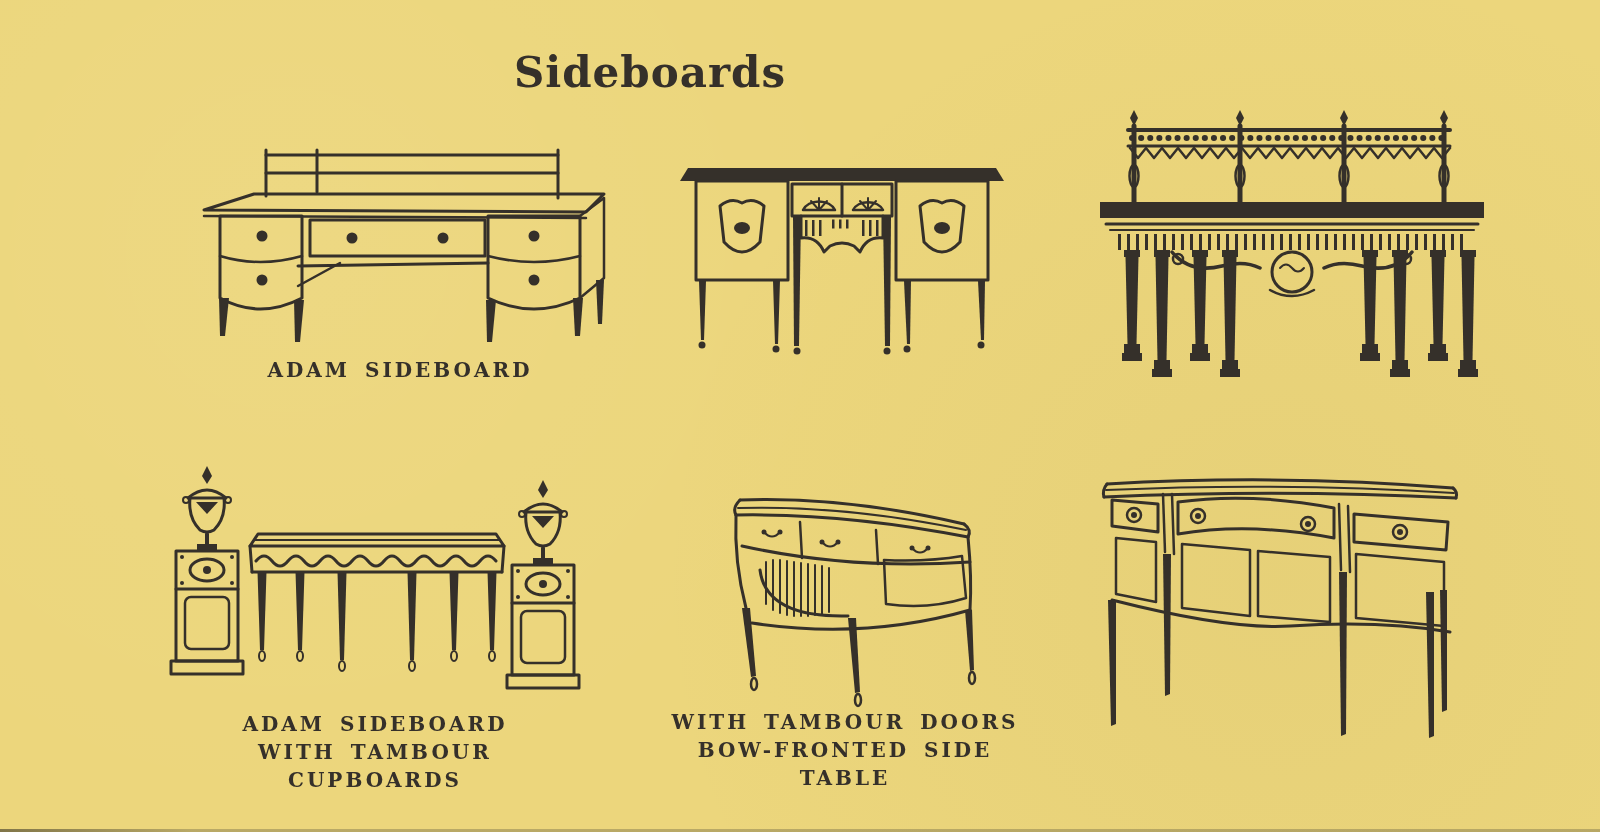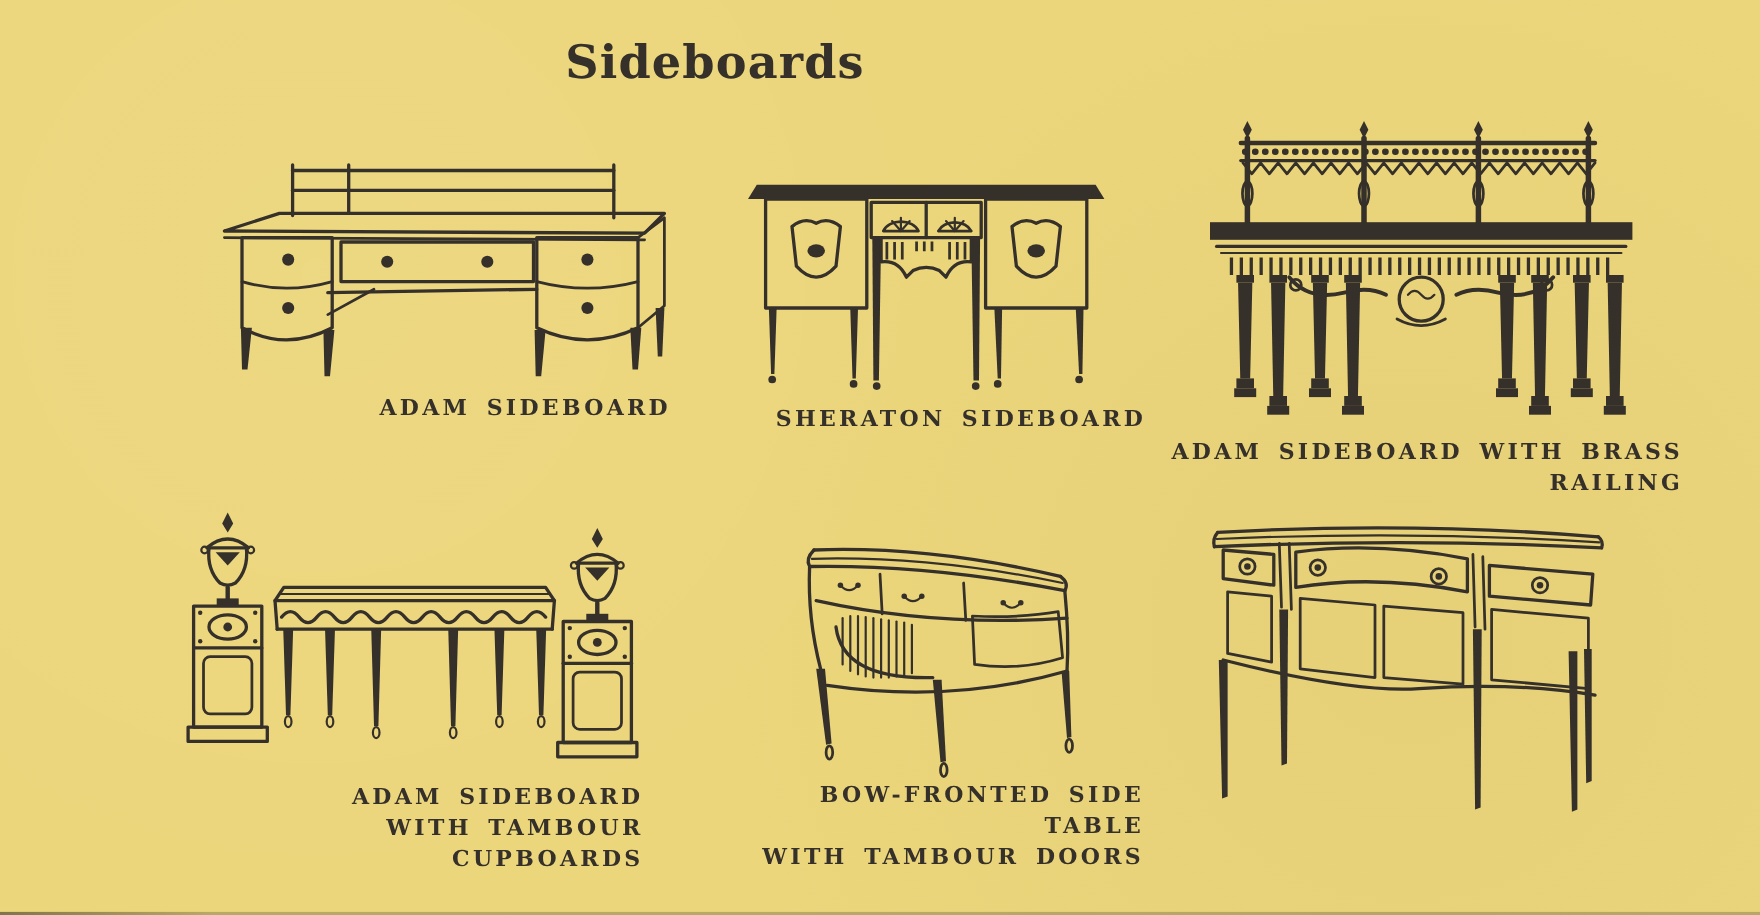--- a/index.html
+++ b/index.html
@@ -14,29 +14,29 @@
   }
   .plate{
     position:relative;width:1600px;height:832px;
     background:
       radial-gradient(circle at 18% 30%, rgba(255,255,255,0.05), rgba(255,255,255,0) 40%),
       radial-gradient(circle at 80% 70%, rgba(120,100,40,0.05), rgba(120,100,40,0) 45%),
       var(--paper);
     color:var(--ink);
   }
   .page-title{
-    position:absolute;top:32px;left:0;width:1300px;
+    position:absolute;top:48px;left:0;width:1300px;
     text-align:center;
     font-size:42px;font-weight:bold;letter-spacing:1px;
     color:var(--ink);
   }
   .figure{position:absolute;}
   .figure svg{display:block;color:var(--ink);}
   .caption{
-    position:absolute;text-align:right;
+    position:absolute;text-align:center;
     font-size:20px;font-weight:700;letter-spacing:3px;word-spacing:5px;
     line-height:28px;color:var(--ink);
   }
   .caption span{display:block;}
   .caption span:empty{display:none;}
   .page-edge{
     position:absolute;left:0;bottom:0;width:1600px;height:3px;
     background:linear-gradient(90deg, rgba(70,65,45,.65), rgba(90,85,60,.35) 12%, rgba(90,85,60,.35));
   }
   svg *{vector-effect:non-scaling-stroke;}
@@ -124,24 +124,20 @@
       <path d="M181,62 A16,12 0 0 1 211,62 Z" stroke-width="2.5"></path>
       <line x1="196" y1="62" x2="188" y2="53" stroke-width="2"></line>
       <line x1="196" y1="62" x2="196" y2="50" stroke-width="2"></line>
       <line x1="196" y1="62" x2="204" y2="53" stroke-width="2"></line>
 
       <path d="M129,68 L129,90 Q145,88 152,104 L158,98 Q170,92 182,98 L188,104 Q195,88 211,90 L211,68"></path>
       <line x1="133" y1="80" x2="150" y2="80" stroke-width="16" stroke-dasharray="2.5 4.5" stroke-linecap="butt"></line>
       <line x1="190" y1="80" x2="207" y2="80" stroke-width="16" stroke-dasharray="2.5 4.5" stroke-linecap="butt"></line>
       <line x1="160" y1="76" x2="180" y2="76" stroke-width="9" stroke-dasharray="2.5 4.5" stroke-linecap="butt"></line>
     </svg>
-  </div>
-  <div class="caption" style="left:642px;top:366px;width:400px;">
-    <span>SHERATON SIDEBOARD</span>
-
   </div>
 
   <div class="figure" style="left:1072px;top:96px;width:440px;height:290px;">
     <svg width="440" height="290" viewBox="0 0 440 290" fill="none" stroke="currentColor" stroke-width="3" stroke-linecap="round" stroke-linejoin="round">
 
       <g>
         <line x1="62" y1="30" x2="62" y2="108" stroke-width="5"></line>
         <polygon points="62,14 66,22 62,30 58,22" fill="currentColor" stroke="none"></polygon>
         <ellipse cx="62" cy="80" rx="4.5" ry="11" stroke-width="2.5"></ellipse>
         <line x1="168" y1="30" x2="168" y2="108" stroke-width="5"></line>
@@ -203,24 +199,20 @@
           <polygon points="359.5,161 372.5,161 370.5,248 361.5,248"></polygon>
           <rect x="358" y="248" width="16" height="9"></rect>
           <rect x="356" y="257" width="20" height="8"></rect>
         <rect x="388" y="154" width="16" height="7"></rect>
           <polygon points="389.5,161 402.5,161 400.5,264 391.5,264"></polygon>
           <rect x="388" y="264" width="16" height="9"></rect>
           <rect x="386" y="273" width="20" height="8"></rect>
       </g>
     </svg>
   </div>
-  <div class="caption" style="left:1022px;top:396px;width:508px;">
-    <span>ADAM SIDEBOARD WITH BRASS RAILING</span>
-
-  </div>
 
   <div class="figure" style="left:150px;top:442px;width:450px;height:260px;">
     <svg width="450" height="260" viewBox="0 0 450 260" fill="none" stroke="currentColor" stroke-width="3" stroke-linecap="round" stroke-linejoin="round">
 
       <polygon points="57,24 62,34 57,42 52,34" fill="currentColor" stroke="none"></polygon>
       <path d="M38,56 Q57,40 76,56"></path>
       <circle cx="36" cy="58" r="3" stroke-width="2"></circle>
       <circle cx="78" cy="58" r="3" stroke-width="2"></circle>
       <path d="M40,56 L74,56 Q76,76 64,88 Q57,92 50,88 Q38,76 40,56 Z"></path>
       <polygon points="46,60 68,60 57,72" fill="currentColor" stroke="none"></polygon>
@@ -331,22 +323,22 @@
 
       <polygon points="62,150 70,150 76,218 71,219" fill="currentColor" stroke="none"></polygon>
       <ellipse cx="74" cy="226" rx="3" ry="6" stroke-width="2.5"></ellipse>
       <polygon points="168,160 176,160 180,234 175,235" fill="currentColor" stroke="none"></polygon>
       <ellipse cx="178" cy="242" rx="3" ry="6" stroke-width="2.5"></ellipse>
       <polygon points="285,152 292,152 294,212 290,213" fill="currentColor" stroke="none"></polygon>
       <ellipse cx="292" cy="220" rx="3" ry="6" stroke-width="2.5"></ellipse>
     </svg>
   </div>
   <div class="caption" style="left:650px;top:708px;width:390px;">
+    <span>WITH TAMBOUR DOORS</span>
     <span>BOW-FRONTED SIDE TABLE</span>
-    <span>WITH TAMBOUR DOORS</span>
   </div>
 
   <div class="figure" style="left:1050px;top:442px;width:470px;height:300px;">
     <svg width="470" height="300" viewBox="0 0 470 300" fill="none" stroke="currentColor" stroke-width="3" stroke-linecap="round" stroke-linejoin="round">
 
       <path d="M57,42 Q233,32 403,46"></path>
       <path d="M56,48 Q233,40 404,51" stroke-width="2"></path>
       <path d="M54,55 Q233,47 406,56"></path>
       <path d="M57,42 Q52,48 54,55"></path>
       <path d="M403,46 Q408,50 406,56"></path>

